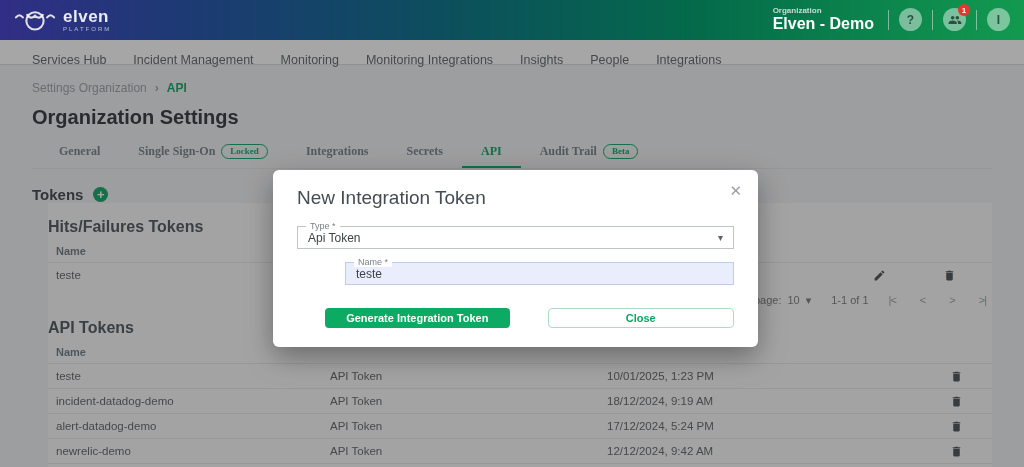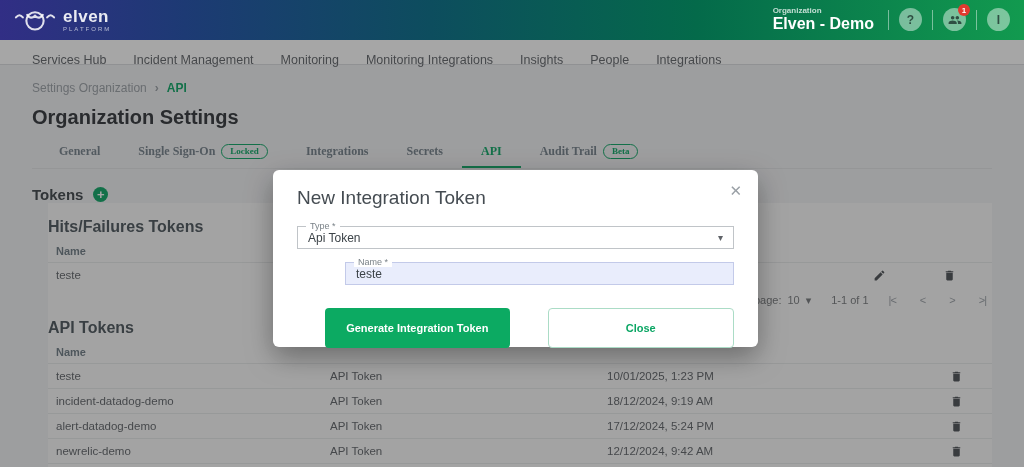--- a/index.html
+++ b/index.html
@@ -94,21 +94,21 @@
   .field{ position:relative; margin-top:17px; height:23px; border:1px solid #c0c4c8; border-radius:0;
           display:flex; align-items:center; padding:0 10px; background:#fff; }
   .field-label{ position:absolute; top:-6px; left:8px; background:#fff; padding:0 4px;
                 font-size:9px; color:#7a8288; }
   .field-value{ flex:1; font-size:12px; color:#3c4348; background:transparent; border:none; outline:none;
                 font-family:"Liberation Sans", sans-serif; }
   .field-caret{ color:#5f6368; font-size:10px; }
   .field--filled{ background:#e9edfc; border-color:#c3cae9; margin-top:13px;margin-left:48px; }
   .field--filled .field-value{ color:#3c4348; }
   .modal-buttons{ display:flex; gap:10px; margin-top:23px; }
-  .btn{ flex:1; height:40px; border-radius:4px; font-size:11px; font-weight:bold; cursor:pointer;
+  .btn{ flex:1; height:20px; border-radius:4px; font-size:11px; font-weight:bold; cursor:pointer;
         display:flex; align-items:center; justify-content:center; font-family:"Liberation Sans", sans-serif;margin-left:28px; }
   .btn-primary{ background:#0caa62; color:#ffffff; border:none; }
   .btn-secondary{ background:#ffffff; color:#0ba664; border:1px solid #abdcc6; }
 
   svg{ display:block; }
 </style>
 </head>
 <body>
 
 <div class="app-header">

